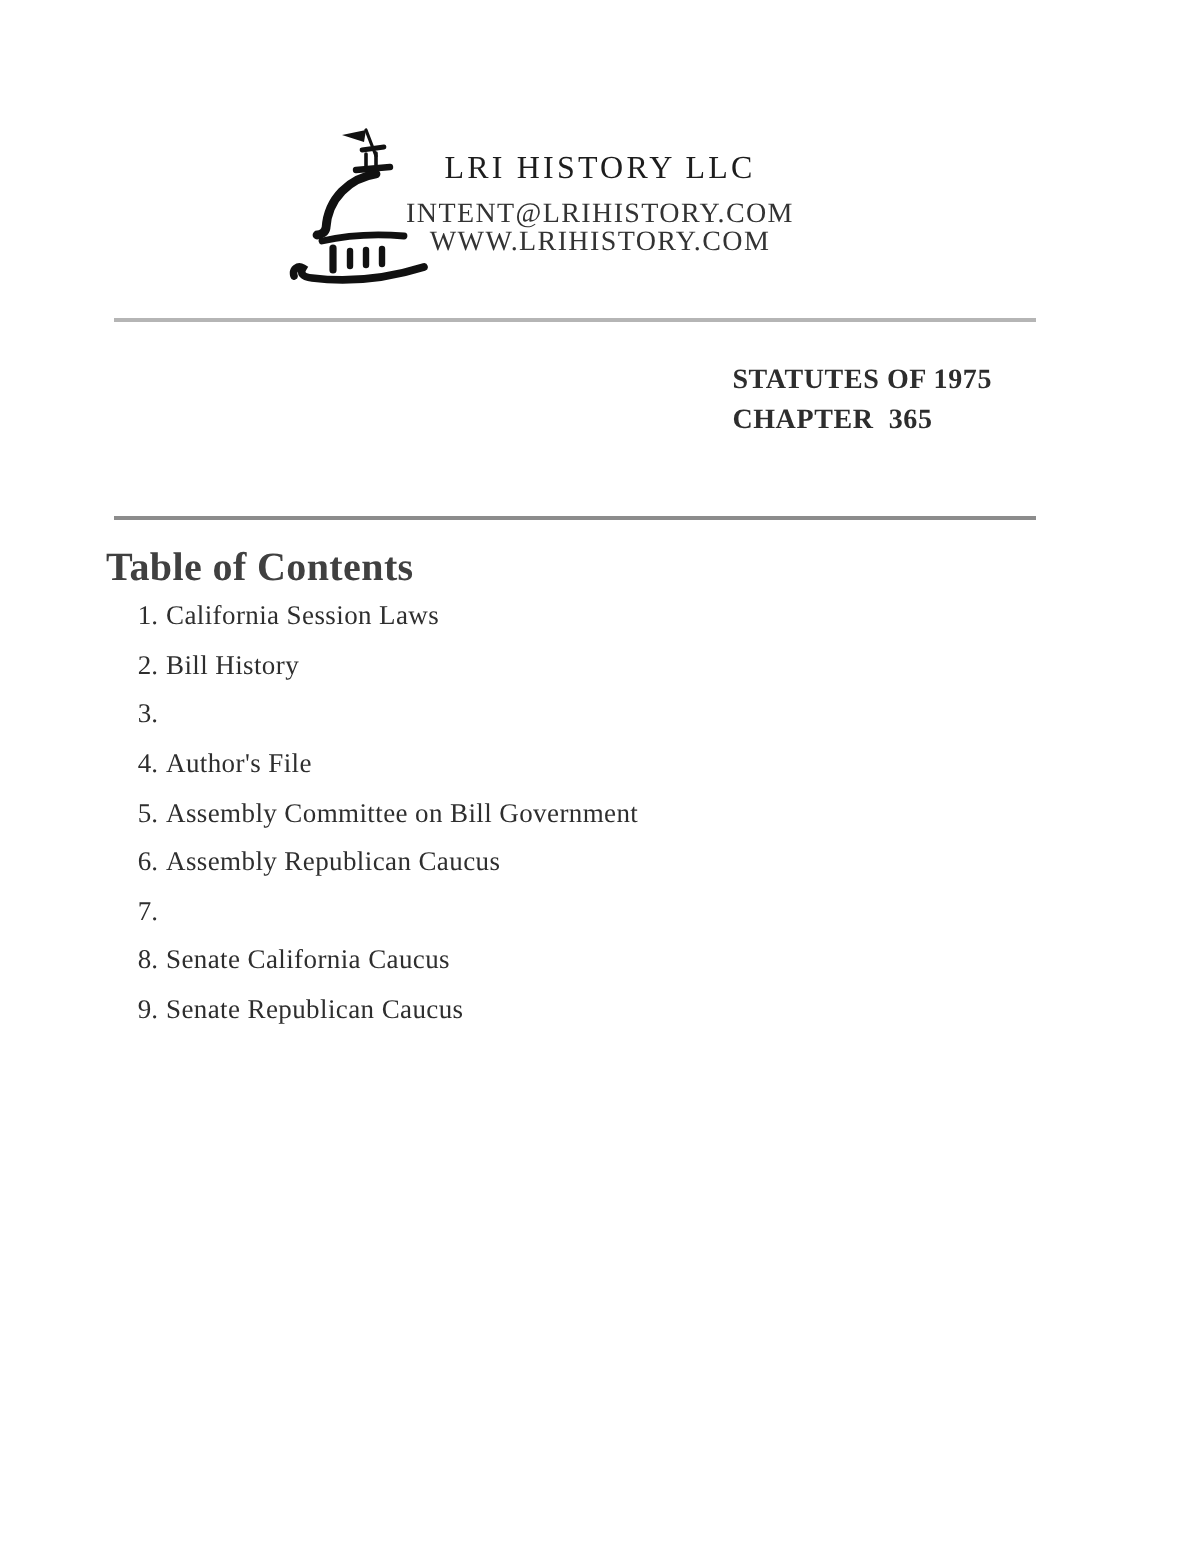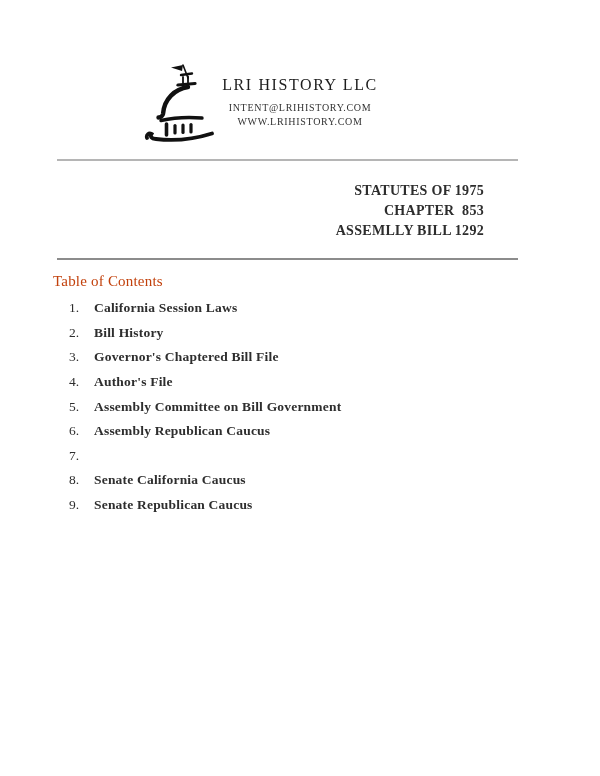--- a/index.html
+++ b/index.html
@@ -21,68 +21,66 @@
     position:absolute;left:0;top:76px;width:600px;
     text-align:center;
   }
   .company-name{
     font-size:16px;
     letter-spacing:1.6px;
     color:#1d1d1d;
     margin-bottom:7px;
   }
   .contact-line{
-    font-size:10px;
+    font-size:14px;
     letter-spacing:0.7px;
     color:#333333;
     line-height:13.5px;
   }
   
   .rule{position:absolute;left:57px;width:461px;}
   .rule-top{top:159px;height:2px;background:#b5b5b5;}
   .rule-bottom{top:258px;height:1.5px;background:#8c8c8c;}
   
   .reference{
-    position:absolute;top:181px;right:116px;
-    text-align:right;
+    position:absolute;top:181px;right:104px;
   }
   .reference-line{
     font-size:14px;font-weight:bold;
     line-height:20px;
     letter-spacing:0.3px;
     color:#2d2d2d;
     white-space:pre;
   }
   
   .toc-title{
     position:absolute;left:53px;top:273px;
-    font-size:15px;font-weight:normal;
+    font-size:20px;font-weight:bold;
     letter-spacing:0.2px;
-    color:#c2410c;
+    color:#404040;
   }
   .toc-list{
     position:absolute;left:0;top:296px;width:600px;
     margin:0;padding:0;list-style:none;
   }
   .toc-item{
     display:flex;
     height:24.6px;
     align-items:center;
     font-size:13.5px;
     color:#2e2e2e;
   }
   .toc-item-number{
     width:79px;
     text-align:right;
     flex:none;
   }
   .toc-item-label{
-    margin-left:15px;
+    margin-left:4px;
     letter-spacing:0.2px;
-    font-weight:bold;
   }
 </style>
 </head>
 <body>
 
 <div class="page">
 
   <div class="logo">
     <svg width="82" height="86" viewBox="0 0 82 86" fill="none" xmlns="http://www.w3.org/2000/svg">
 
@@ -115,38 +113,36 @@
     <div class="company-name">LRI HISTORY LLC</div>
     <div class="contact-line">INTENT@LRIHISTORY.COM</div>
     <div class="contact-line">WWW.LRIHISTORY.COM</div>
   </div>
 
   <div class="rule rule-top"></div>
   <div class="rule rule-bottom"></div>
 
   <div class="reference">
     <div class="reference-line">STATUTES OF 1975</div>
-    <div class="reference-line">CHAPTER  853</div>
-    <div class="reference-line">ASSEMLLY BILL 1292</div>
+    <div class="reference-line">CHAPTER  365</div>
   </div>
 
   <div class="toc-title">Table of Contents</div>
 
   <ol class="toc-list">
     <li class="toc-item">
       <span class="toc-item-number">1.</span>
       <span class="toc-item-label">California Session Laws</span>
     </li>
     <li class="toc-item">
       <span class="toc-item-number">2.</span>
       <span class="toc-item-label">Bill History</span>
     </li>
     <li class="toc-item">
       <span class="toc-item-number">3.</span>
-      <span class="toc-item-label">Governor's Chaptered Bill File</span>
     </li>
     <li class="toc-item">
       <span class="toc-item-number">4.</span>
       <span class="toc-item-label">Author's File</span>
     </li>
     <li class="toc-item">
       <span class="toc-item-number">5.</span>
       <span class="toc-item-label">Assembly Committee on Bill Government</span>
     </li>
     <li class="toc-item">

